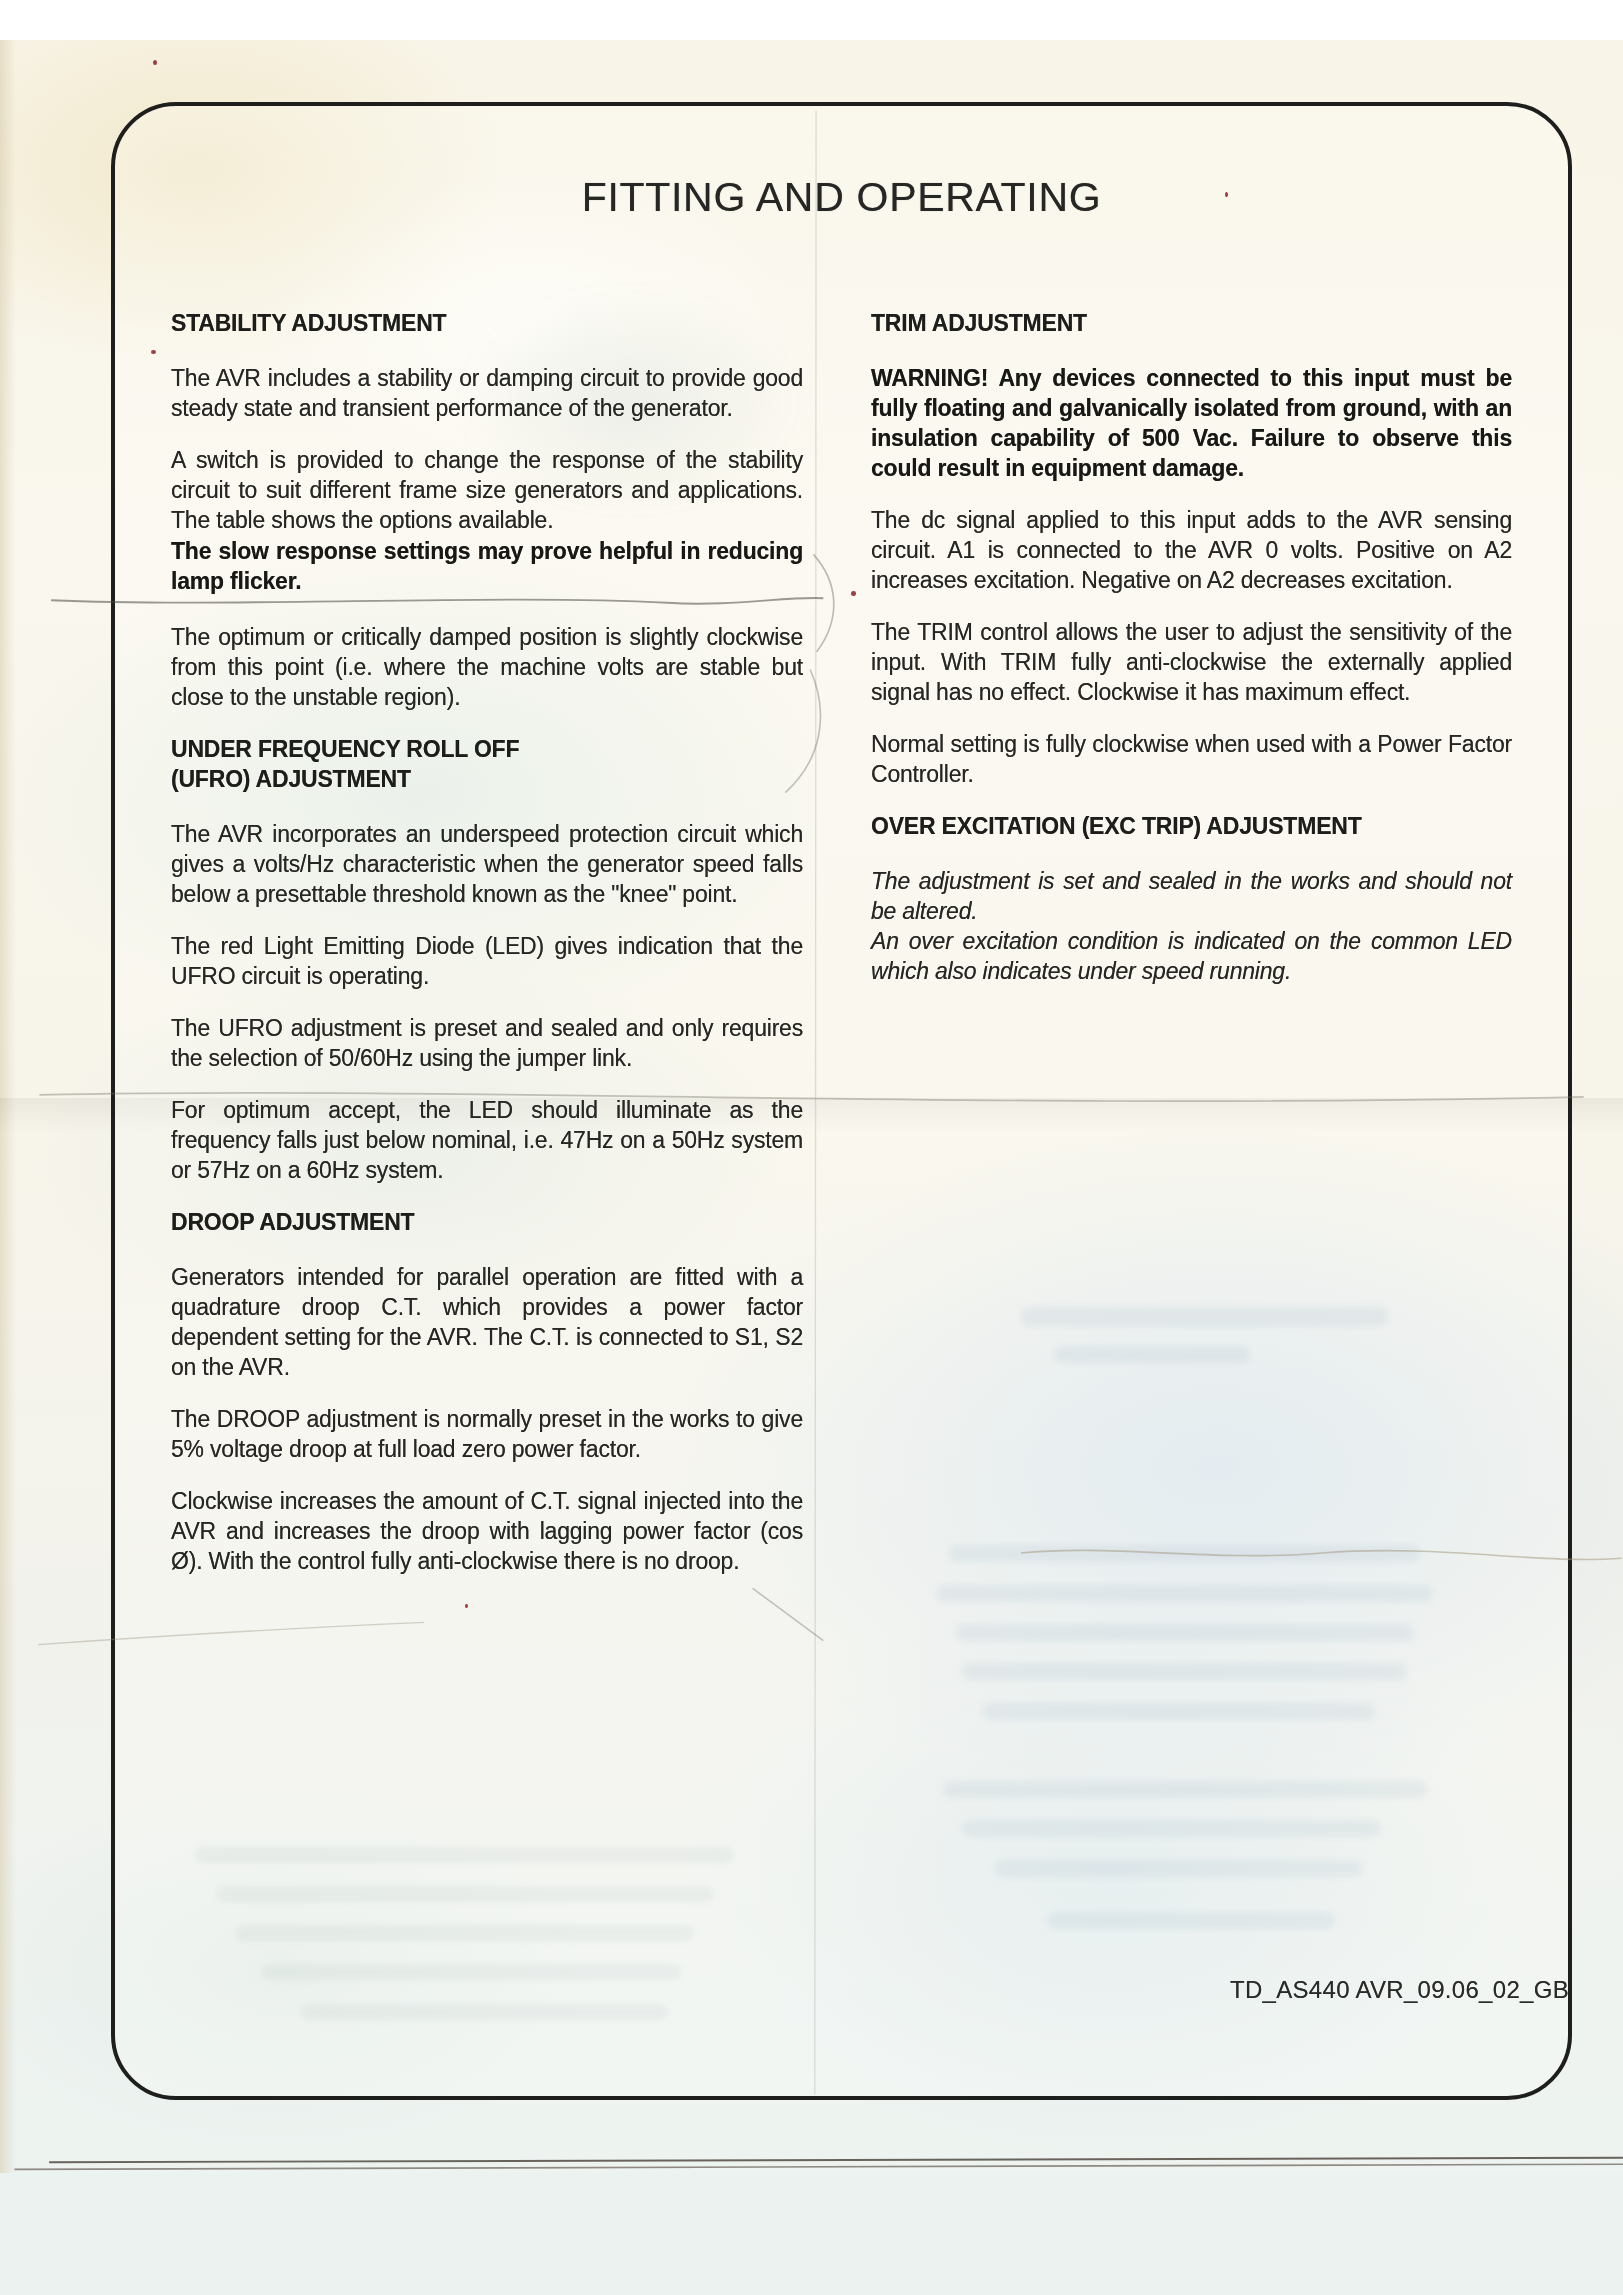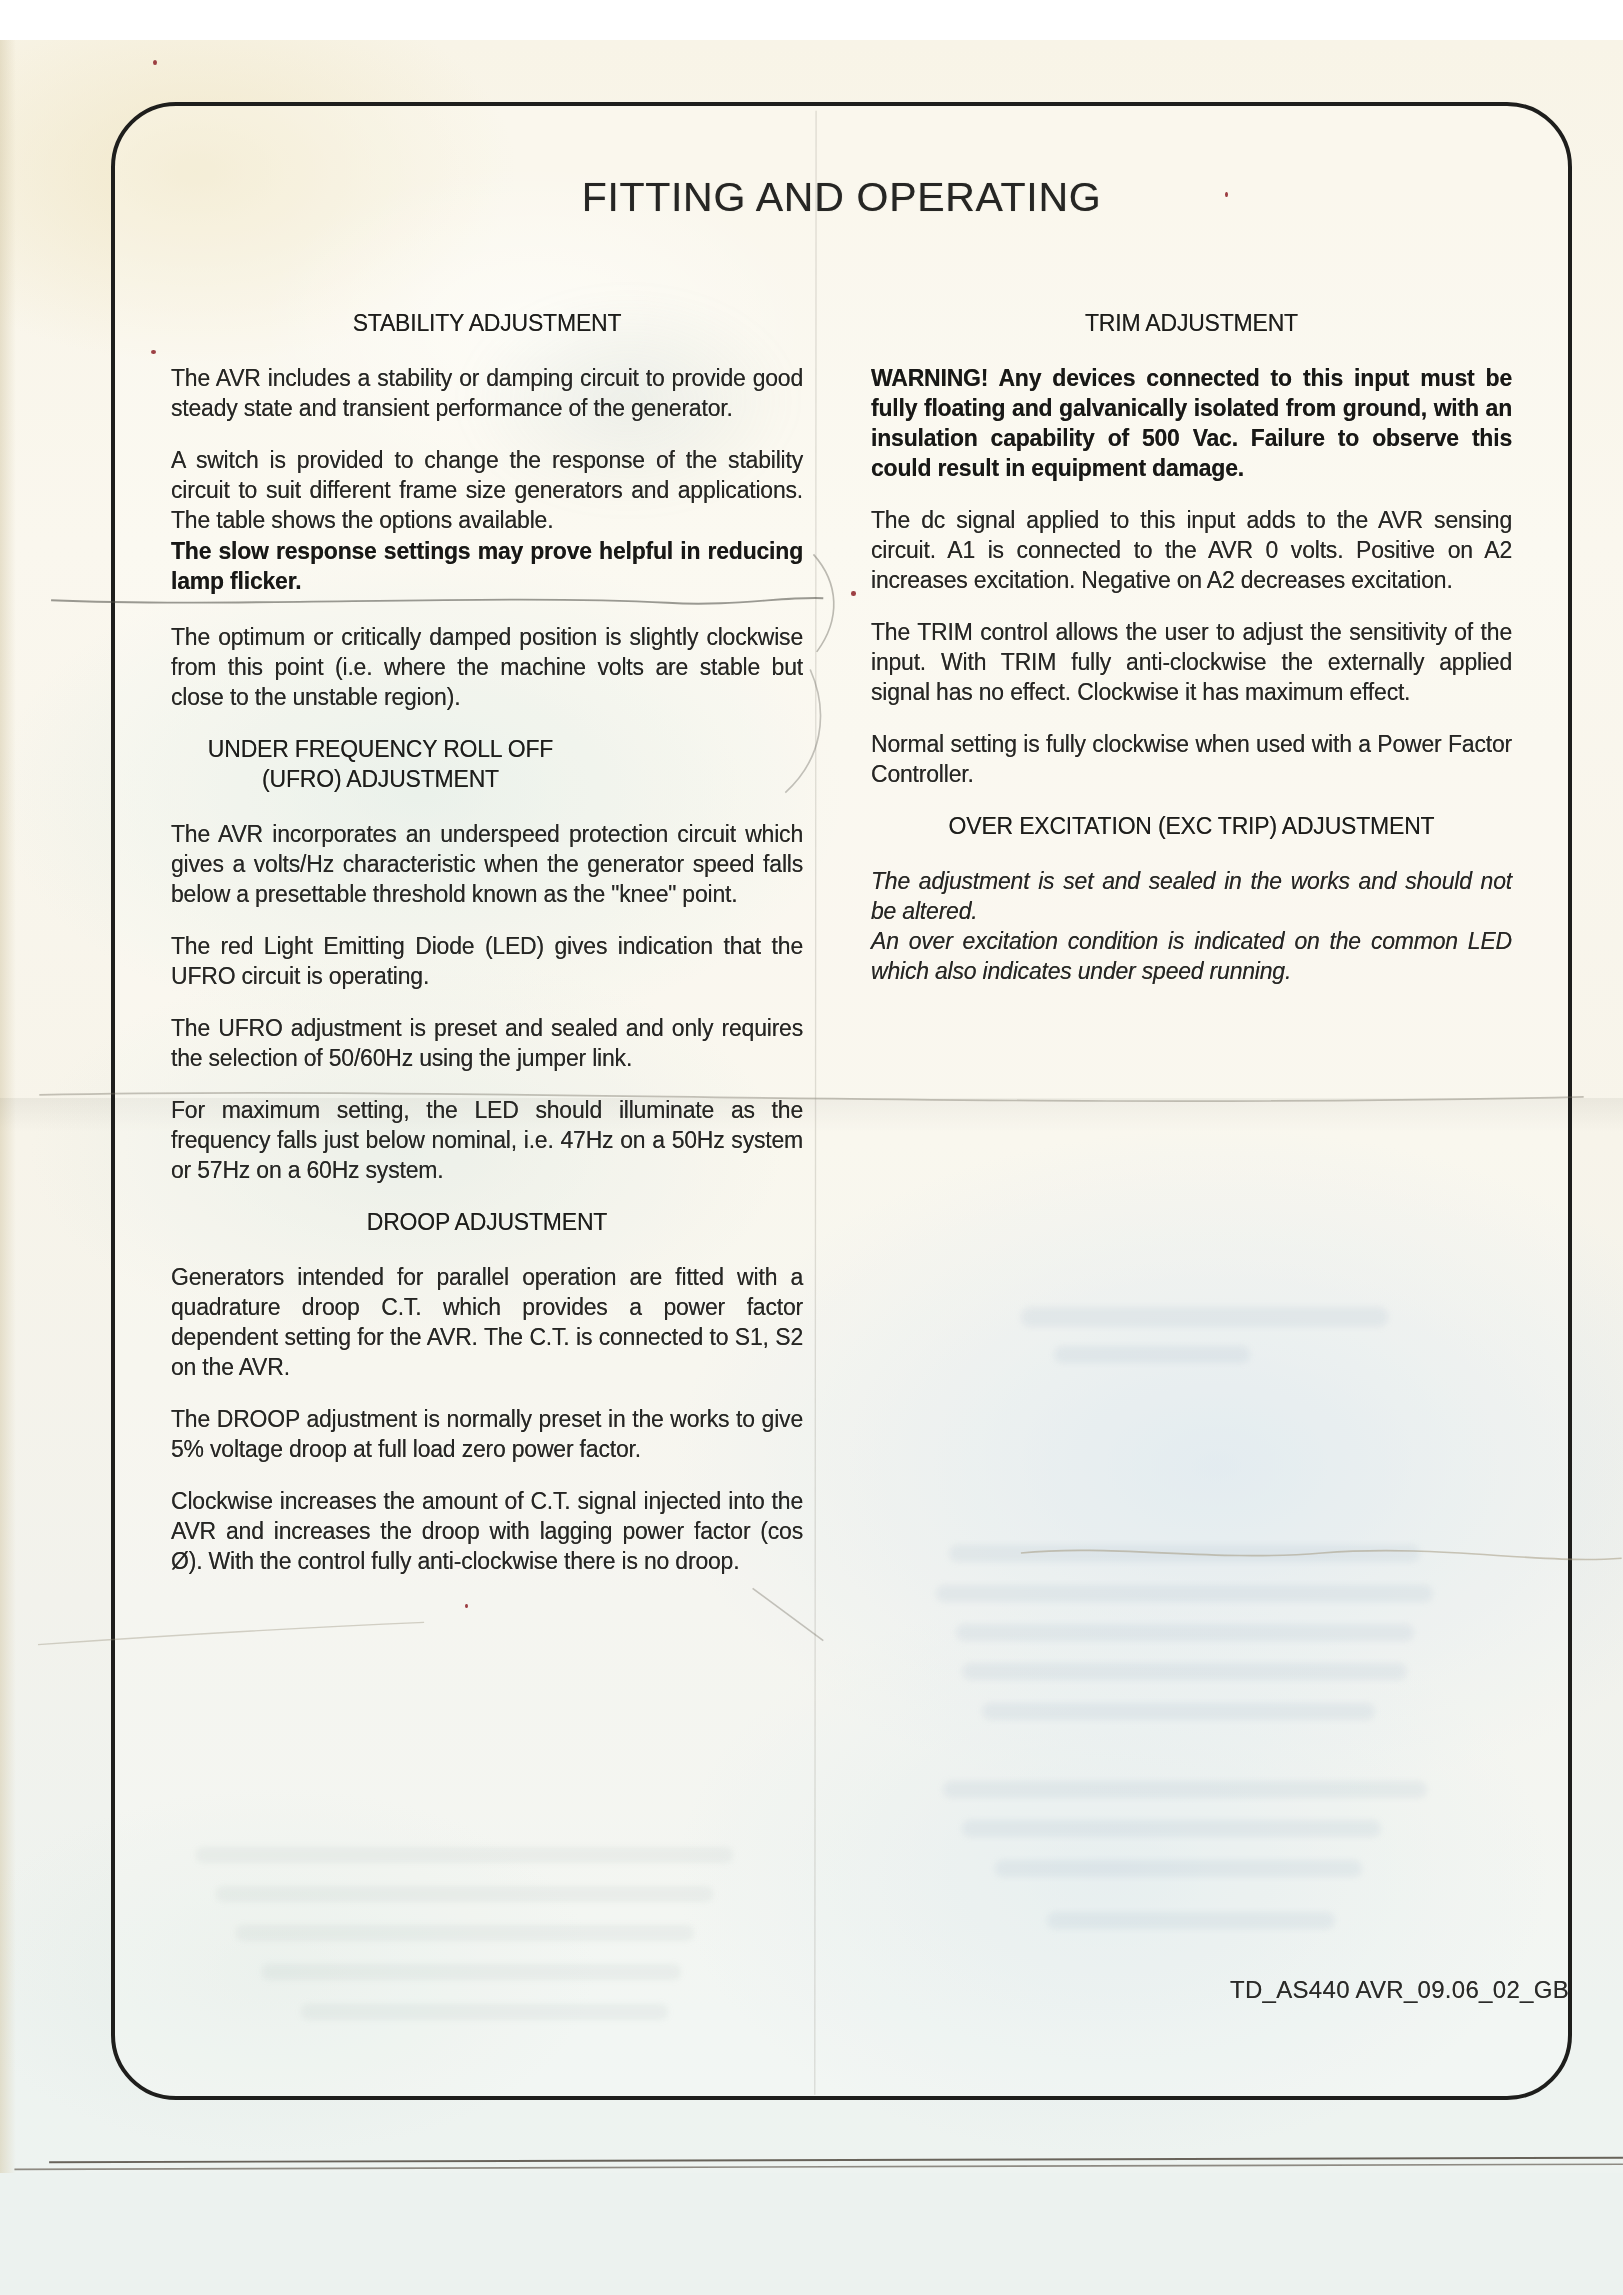--- a/index.html
+++ b/index.html
@@ -27,21 +27,21 @@
   }
   .doc-title{
     position:absolute;left:111px;top:134px;width:1461px;text-align:center;
     font-size:41px;letter-spacing:0.7px;color:#262624;font-weight:400;
     text-shadow:0 0 0.7px rgba(60,60,55,0.7);
   }
   .col{position:absolute;top:268px;color:#262624;font-size:23px;line-height:30px;
     letter-spacing:-0.2px;text-align:justify;text-shadow:0 0 0.4px rgba(60,60,55,0.75);}
   .col-left{left:171px;width:632px;}
   .col-right{left:871px;width:641px;}
-  .hd{font-weight:normal;color:#1d1d1b;margin:0 0 25px 0;text-align:center;}
+  .hd{font-weight:bold;color:#1d1d1b;margin:0 0 25px 0;text-align:left;}
   .hd-narrow{max-width:419px;}
   .hd-gap{margin-top:6.5px;}
   .para{margin:0 0 22px 0;}
   .para-bold{font-weight:bold;color:#181816;}
   .para-nogap{margin-bottom:1.3px;}
   .para-after-bold{margin-bottom:26px;}
   .para-tight{margin:0;font-style:italic;}
   .doc-footer{
     position:absolute;left:1230px;top:1936px;font-size:24px;letter-spacing:0.3px;
     color:#2a2a28;text-shadow:0 0 0.4px rgba(60,60,55,0.7);
@@ -78,21 +78,21 @@
     <div class="hd">STABILITY ADJUSTMENT</div>
     <p class="para">The AVR includes a stability or damping circuit to provide good steady state and transient performance of the generator.</p>
     <p class="para para-nogap">A switch is provided to change the response of the stability circuit to suit different frame size generators and applications. The table shows the options available.</p>
     <p class="para para-bold para-after-bold">The slow response settings may prove helpful in reducing lamp flicker.</p>
     <p class="para">The optimum or critically damped position is slightly clockwise from this point (i.e. where the machine volts are stable but close to the unstable region).</p>
 
     <div class="hd hd-narrow">UNDER FREQUENCY ROLL OFF (UFRO) ADJUSTMENT</div>
     <p class="para">The AVR incorporates an underspeed protection circuit which gives a volts/Hz characteristic when the generator speed falls below a presettable threshold known as the "knee" point.</p>
     <p class="para">The red Light Emitting Diode (LED) gives indication that the UFRO circuit is operating.</p>
     <p class="para">The UFRO adjustment is preset and sealed and only requires the selection of 50/60Hz using the jumper link.</p>
-    <p class="para">For maximum setting, the LED should illuminate as the frequency falls just below nominal, i.e. 47Hz on a 50Hz system or 57Hz on a 60Hz system.</p>
+    <p class="para">For optimum accept, the LED should illuminate as the frequency falls just below nominal, i.e. 47Hz on a 50Hz system or 57Hz on a 60Hz system.</p>
 
     <div class="hd">DROOP ADJUSTMENT</div>
     <p class="para">Generators intended for parallel operation are fitted with a quadrature droop C.T. which provides a power factor dependent setting for the AVR. The C.T. is connected to S1, S2 on the AVR.</p>
     <p class="para">The DROOP adjustment is normally preset in the works to give 5% voltage droop at full load zero power factor.</p>
     <p class="para">Clockwise increases the amount of C.T. signal injected into the AVR and increases the droop with lagging power factor (cos Ø). With the control fully anti-clockwise there is no droop.</p>
   </div>
 
   <div class="col col-right">
     <div class="hd">TRIM ADJUSTMENT</div>
     <p class="para para-bold">WARNING! Any devices connected to this input must be fully floating and galvanically isolated from ground, with an insulation capability of 500 Vac.  Failure to observe this could result in equipment damage.</p>

